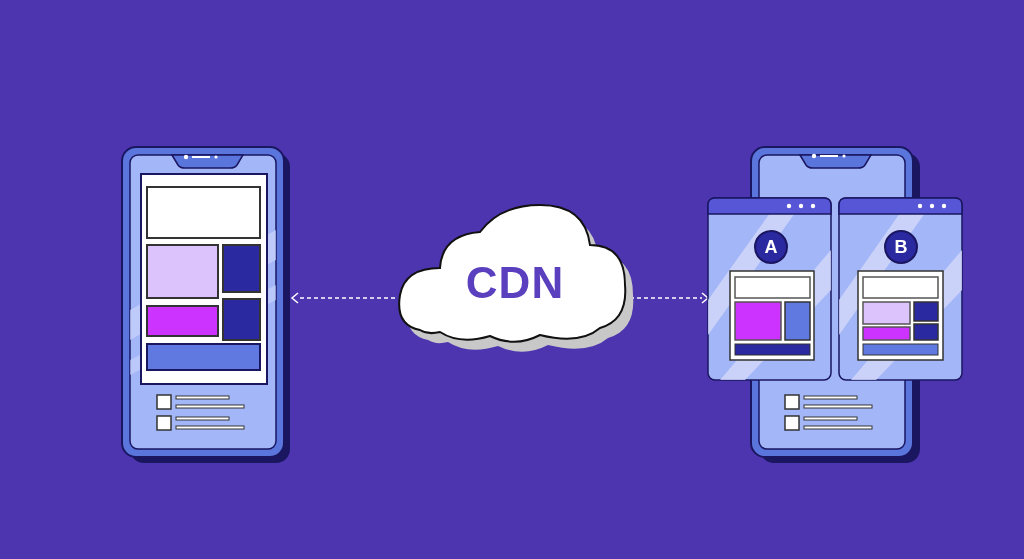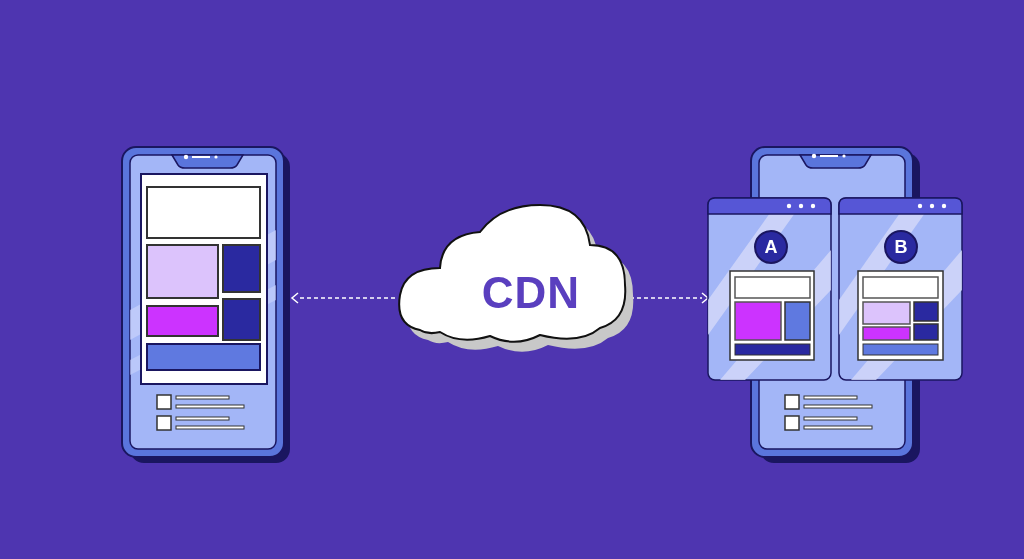--- a/index.html
+++ b/index.html
@@ -1,18 +1,18 @@
 <!DOCTYPE html>
 <html><head>
 <meta charset="utf-8">
 <style>
   html,body{margin:0;padding:0;}
   body{width:1024px;height:559px;overflow:hidden;background:#4e35b0;position:relative;font-family:"Liberation Sans",sans-serif;}
   svg{position:absolute;left:0;top:0;}
-  .cdn-label{position:absolute;left:450px;top:268px;width:130px;text-align:right;font-size:44px;font-weight:bold;color:#5a3fbf;letter-spacing:1px;}
+  .cdn-label{position:absolute;left:450px;top:258px;width:130px;text-align:center;font-size:44px;font-weight:bold;color:#5a3fbf;letter-spacing:1px;}
   .badge{position:absolute;width:30px;height:30px;border-radius:50%;background:#2a29a0;border:2px solid #1a1660;color:#fff;font-weight:bold;font-size:18px;text-align:center;line-height:30px;}
 </style>
 </head>
 <body>
 
 <svg width="1024" height="559" viewBox="0 0 1024 559">
 
   <g>
     <rect x="130" y="153" width="160" height="310" rx="14" fill="#1a1660"></rect>
     <rect x="122" y="147" width="162" height="310" rx="14" fill="#5a75dc" stroke="#1a1660" stroke-width="2"></rect>

